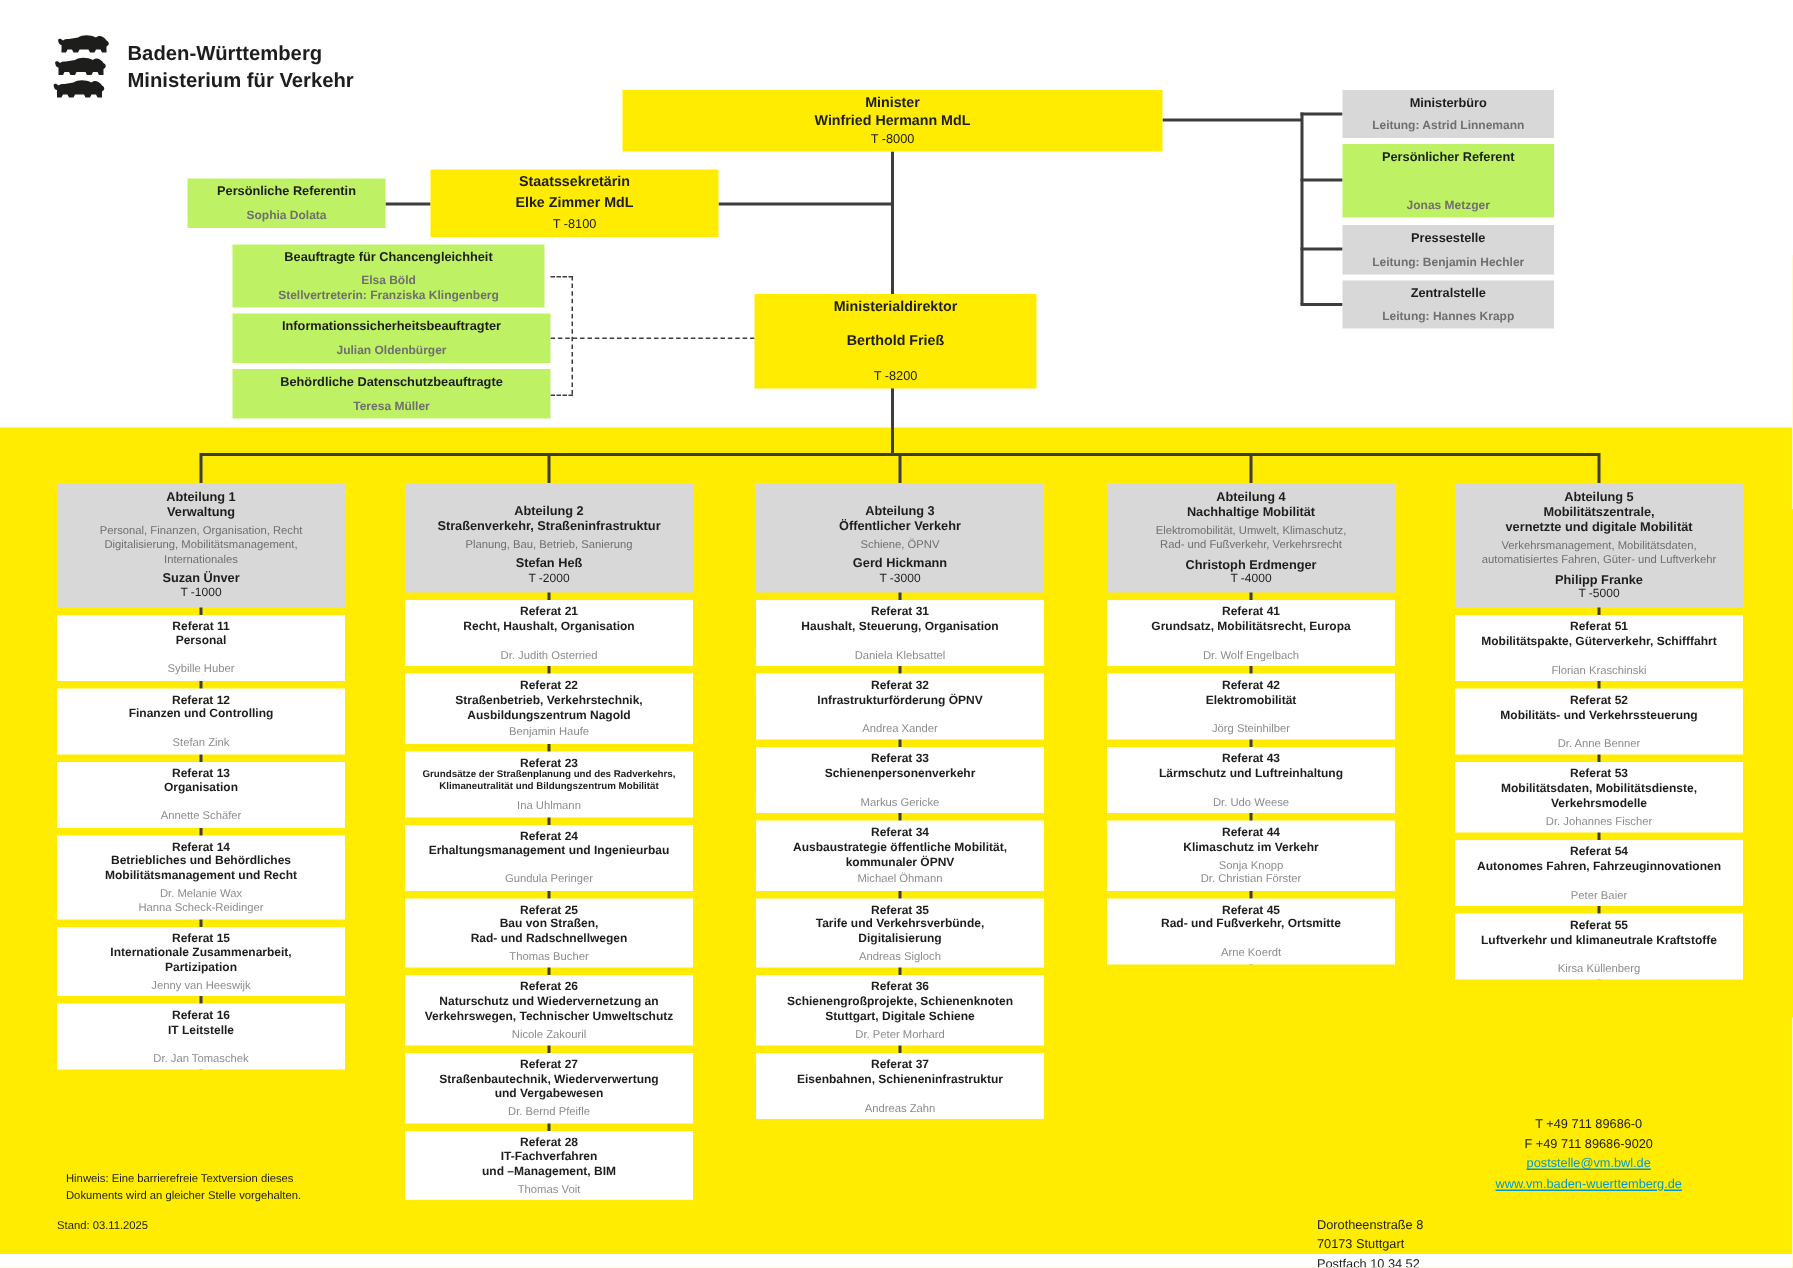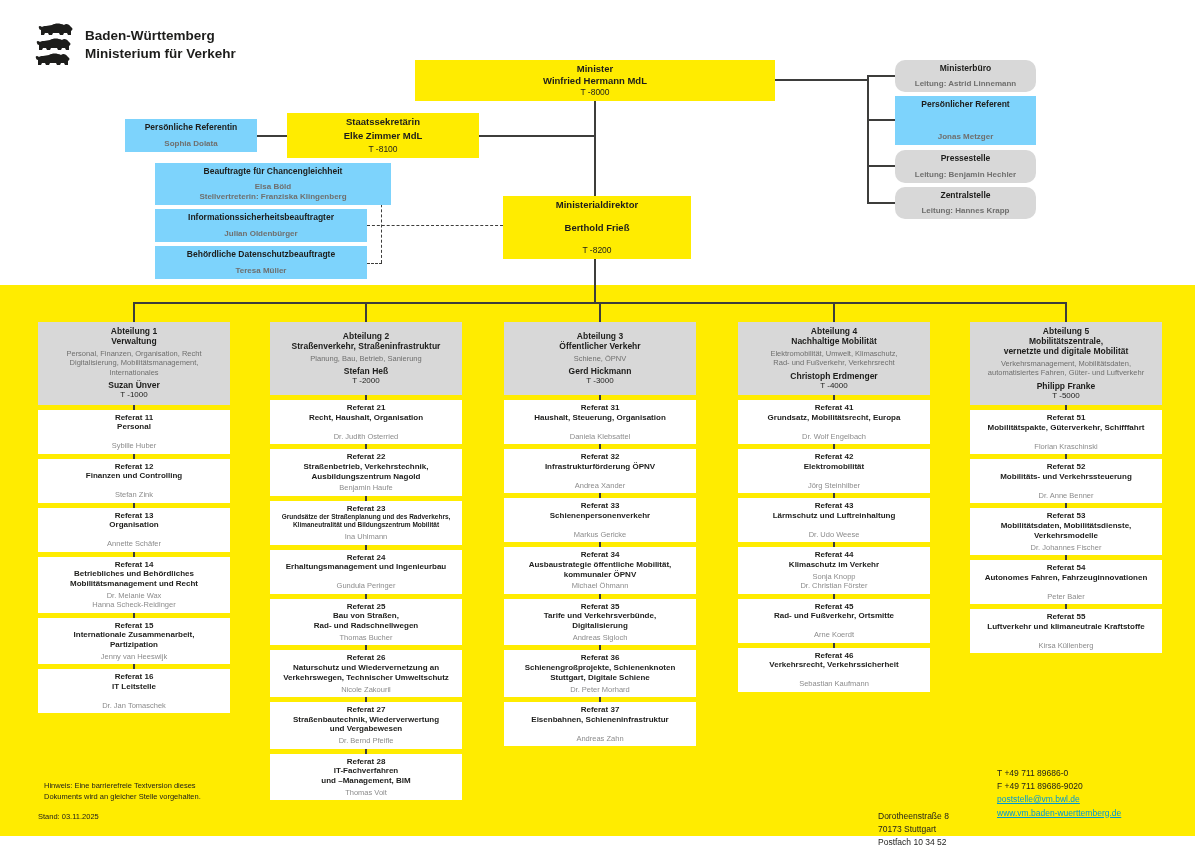--- a/index.html
+++ b/index.html
@@ -10,49 +10,49 @@
   .logo{position:absolute;left:35px;top:22px;display:flex;gap:10px;align-items:flex-start;}
   .logo-text{font-weight:bold;font-size:13.5px;line-height:1.3;padding-top:5px;}
 
   
   .box{position:absolute;display:flex;flex-direction:column;justify-content:space-between;text-align:center;line-height:1.25;box-sizing:border-box;padding:3px 4px;}
   .box .b-title{font-weight:bold;font-size:8.5px;}
   .box .b-name{font-size:8px;color:#6f6f6e;font-weight:bold;}
   .box.yellow{background:#ffec00;}
   .box.yellow .b-title,.box.yellow .b-name{font-size:9.5px;color:#1d1d1b;font-weight:bold;}
   .box.yellow .b-phone{font-size:8.5px;color:#1d1d1b;}
-  .box.gray{background:#d8d8d8;border-radius:10px;}
-  .box.light{background:#7dd3fc;}
+  .box.gray{background:#d8d8d8;}
+  .box.light{background:#bef264;}
 
   
   .hline{position:absolute;height:1.5px;background:#3d3d3b;}
   .vline{position:absolute;width:1.5px;background:#3d3d3b;}
   .dash-h{position:absolute;height:0;border-top:1.5px dashed #3d3d3b;}
   .dash-v{position:absolute;width:0;border-left:1.5px dashed #3d3d3b;}
 
   
   .column{position:absolute;top:322px;width:192px;display:flex;flex-direction:column;gap:5px;}
   .column::before{content:"";position:absolute;left:95px;top:-20px;bottom:0;width:1.5px;background:#3d3d3b;z-index:0;}
   .column > div{position:relative;z-index:1;}
-  .dept-header{background:#d8d8d8;min-height:73px;box-sizing:border-box;padding:4px 3px;display:flex;flex-direction:column;justify-content:center;text-align:center;}
+  .dept-header{background:#d8d8d8;min-height:73px;box-sizing:border-box;padding:4px 3px;display:flex;flex-direction:column;justify-content:flex-end;text-align:center;}
   .d-label,.d-title{font-weight:bold;font-size:8.5px;line-height:1.18;}
   .d-sub{font-size:7.5px;color:#6f6f6e;line-height:1.25;margin:3px 0;}
   .d-head{font-weight:bold;font-size:8.5px;line-height:1.2;}
   .d-phone{font-size:8px;line-height:1.3;}
   .referat{background:#ffffff;min-height:44px;box-sizing:border-box;padding:3px 4px;display:flex;flex-direction:column;justify-content:space-between;text-align:center;}
   .r-label,.r-title{font-weight:bold;font-size:8px;line-height:1.22;}
   .referat.small-title .r-title{font-size:6.5px;}
   .r-name{font-size:7.5px;color:#8c8c8c;line-height:1.25;margin-top:2px;}
   .pre{white-space:pre-line;}
 
   
   .foot-note{position:absolute;left:44px;top:781px;font-size:7.5px;line-height:1.45;color:#1d1d1b;}
   .foot-stand{position:absolute;left:38px;top:812px;font-size:7.5px;color:#1d1d1b;}
   .foot-address{position:absolute;left:878px;top:810px;font-size:8.5px;line-height:1.55;}
-  .foot-contact{position:absolute;left:997px;top:767px;font-size:8.5px;line-height:1.55;}
+  .foot-contact{position:absolute;left:997px;top:743px;font-size:8.5px;line-height:1.55;text-align:center;}
   .foot-contact a{color:#0098d4;text-decoration:underline;display:block;}
 </style>
 </head>
 <body>
 
 <div class="page">
   <div class="yellow-band"></div>
 
   <div class="logo">
     <span>
@@ -124,21 +124,21 @@
   </div>
   <div class="box gray" style="left:895px;top:150px;width:141px;height:33px;">
     <div class="b-title">Pressestelle</div>
     <div class="b-name">Leitung: Benjamin Hechler</div>
   </div>
   <div class="box gray" style="left:895px;top:187px;width:141px;height:32px;">
     <div class="b-title">Zentralstelle</div>
     <div class="b-name">Leitung: Hannes Krapp</div>
   </div>
 
-  <div class="box light" style="left:155px;top:163px;width:236px;height:42px;">
+  <div class="box light" style="left:155px;top:163px;width:208px;height:42px;">
     <div class="b-title">Beauftragte für Chancengleichheit</div>
     <div class="b-name pre">Elsa Böld
 Stellvertreterin: Franziska Klingenberg</div>
   </div>
   <div class="box light" style="left:155px;top:246px;width:212px;height:33px;">
     <div class="b-title">Behördliche Datenschutzbeauftragte</div>
     <div class="b-name">Teresa Müller</div>
   </div>
   <div class="box light" style="left:155px;top:209px;width:212px;height:33px;">
     <div class="b-title">Informationssicherheitsbeauftragter</div>
@@ -373,27 +373,20 @@
         </div>
         <div class="r-name pre">Sonja Knopp
 Dr. Christian Förster</div>
       </div>
       <div class="referat">
         <div class="r-top">
           <div class="r-label">Referat 45</div>
           <div class="r-title pre">Rad- und Fußverkehr, Ortsmitte</div>
         </div>
         <div class="r-name pre">Arne Koerdt</div>
-      </div>
-      <div class="referat">
-        <div class="r-top">
-          <div class="r-label">Referat 46</div>
-          <div class="r-title pre">Verkehrsrecht, Verkehrssicherheit</div>
-        </div>
-        <div class="r-name pre">Sebastian Kaufmann</div>
       </div>
     </div>
 
   <div class="column" style="left:970px;">
     <div class="dept-header">
       <div class="d-label">Abteilung 5</div>
       <div class="d-title pre">Mobilitätszentrale,
 vernetzte und digitale Mobilität</div>
       <div class="d-sub pre">Verkehrsmanagement, Mobilitätsdaten,
 automatisiertes Fahren, Güter- und Luftverkehr</div>

